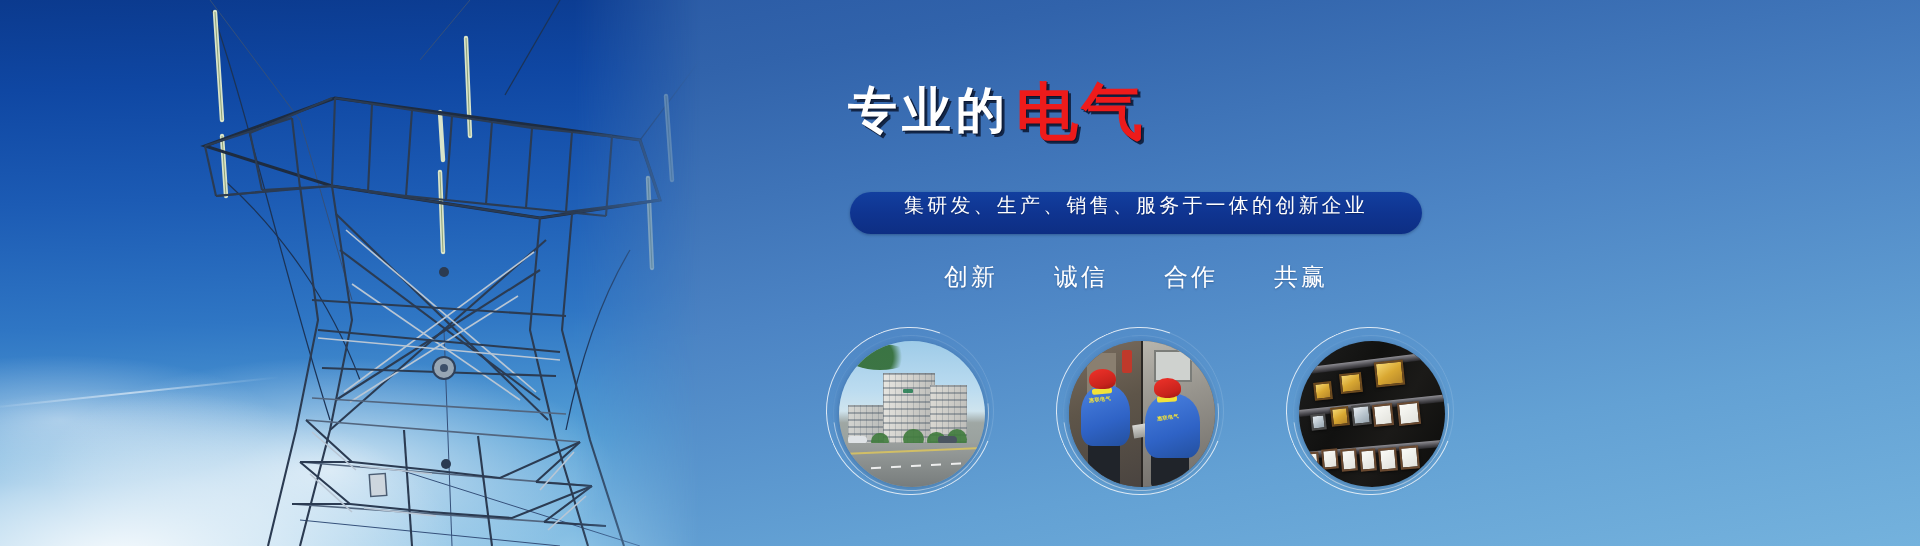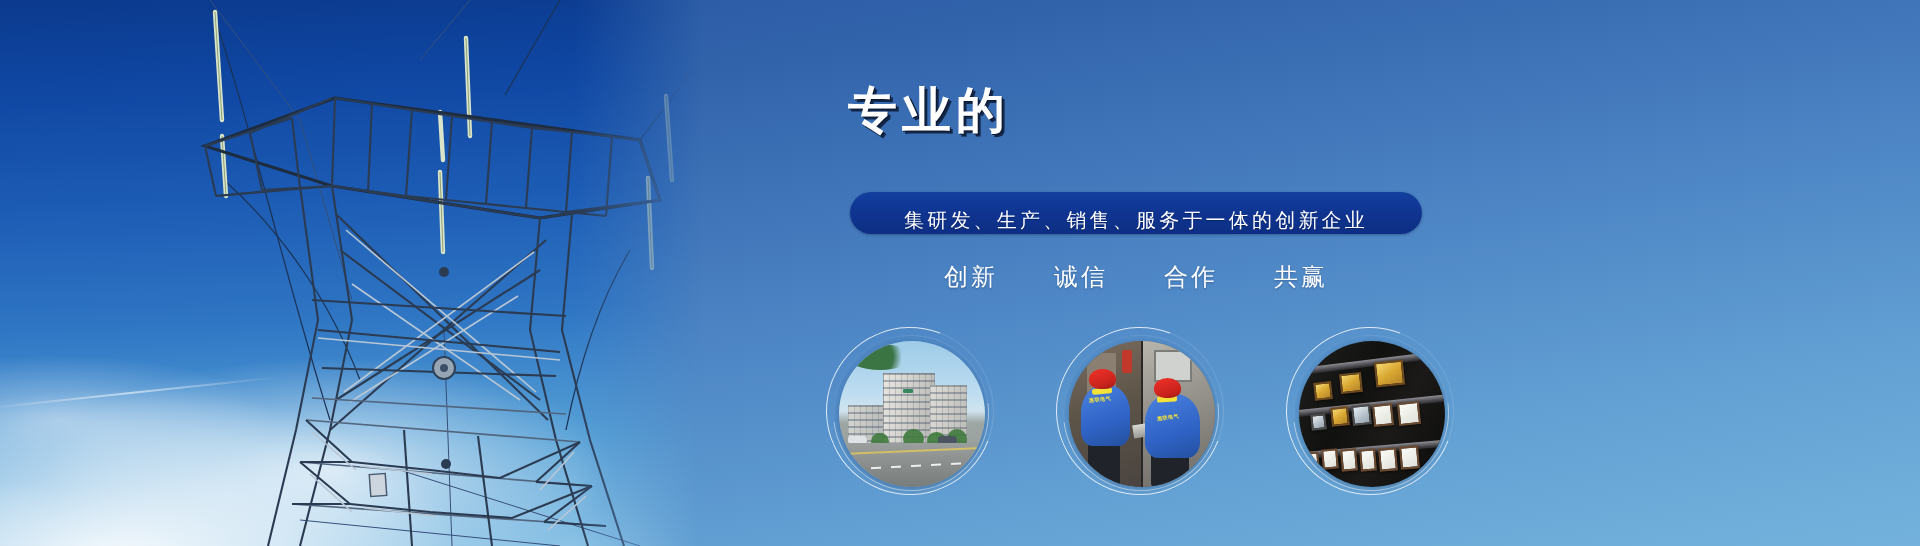--- a/index.html
+++ b/index.html
@@ -52,21 +52,21 @@
     font-size:62px; font-weight:bold; color:#ee1b1b; letter-spacing:3px;
     text-shadow:3px 3px 0 rgba(10,22,48,.85), 1px 1px 0 rgba(10,22,48,.9);
     line-height:1; margin:0 6px; position:relative; top:2px;
   }
 
   
   .pill {
     position:absolute; left:850px; top:192px; width:572px; height:42px;
     background:linear-gradient(180deg,#123f9f 0%,#0f3490 52%,#0d2e83 100%);
     border-radius:21px;
-    display:flex; align-items:flex-end; justify-content:center;
+    display:flex; align-items:flex-start; justify-content:center;
     box-shadow:0 1px 3px rgba(10,25,60,.35);
   }
   .pill span {
     font-size:20px; color:#ffffff; letter-spacing:3.2px; font-weight:normal;
     text-shadow:0 1px 1px rgba(0,0,0,.28);
   }
 
   
   .keywords {
     position:absolute; left:850px; top:258px; width:572px; height:38px;
@@ -297,20 +297,21 @@
         <rect x="376" y="556" width="0" height="0"></rect>
         <rect x="370" y="474" width="16" height="22" fill="#cdd6de" stroke="#4a5c72" stroke-width="1.5" transform="rotate(-4 378 485)"></rect>
         <circle cx="446" cy="464" r="5" fill="#2b3b52"></circle>
         <circle cx="444" cy="272" r="5" fill="#2b3b52"></circle>
       </svg>
     </div>
   </div>
 
   <div class="headline">
     <span class="hl-w">专业的</span>
+    <span class="hl-r">电气</span>
   </div>
 
   <div class="pill">
     <span>集研发、生产、销售、服务于一体的创新企业</span>
   </div>
 
   <div class="keywords">
     <span>创新</span>
     <span>诚信</span>
     <span>合作</span>

